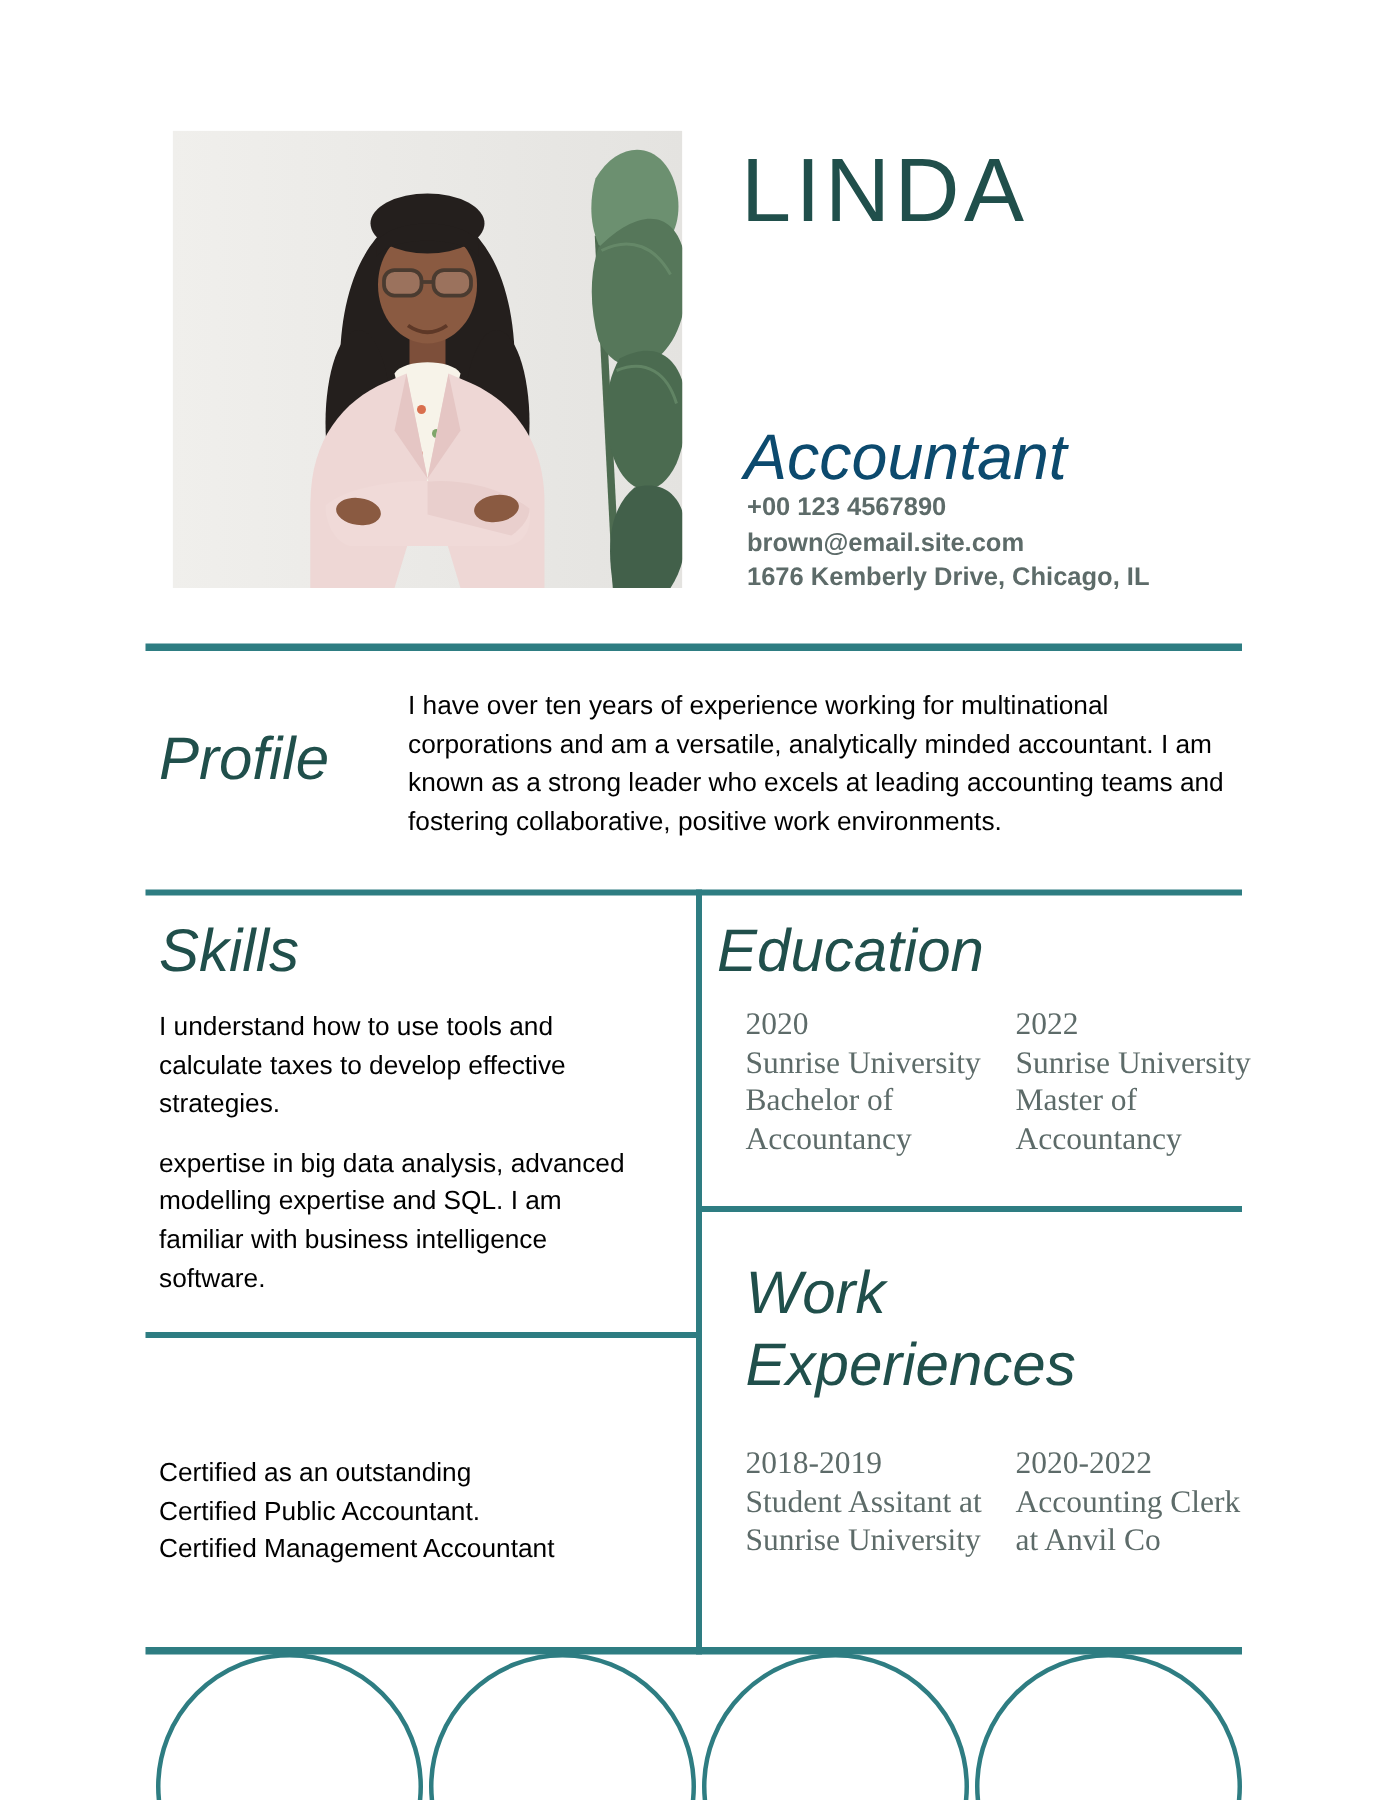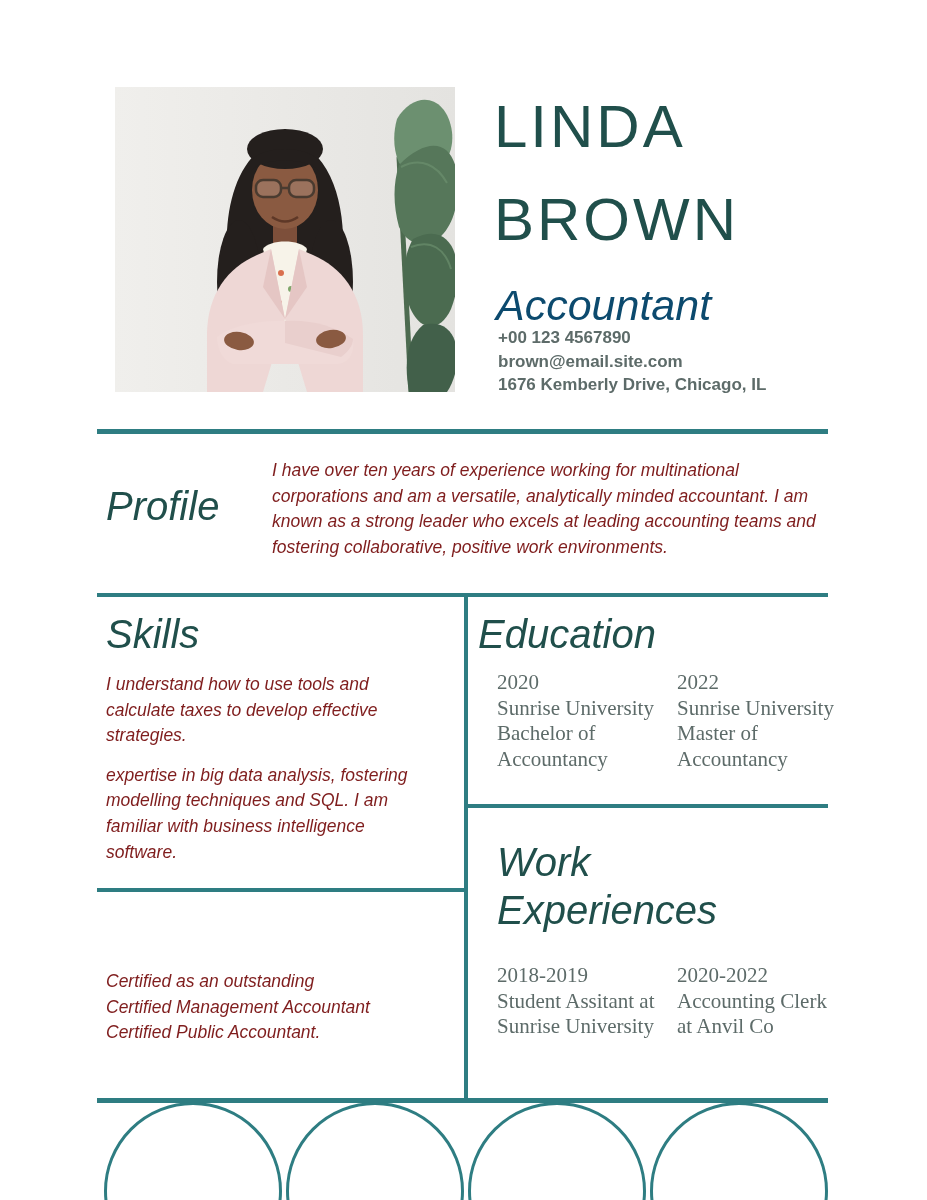--- a/index.html
+++ b/index.html
@@ -54,22 +54,21 @@
   }
   .h-profile{left:106px;top:482px;}
   .h-skills {left:106px;top:610px;}
   .h-edu    {left:478px;top:610px;}
   .h-cert   {left:106px;top:908px;}
   .h-work   {left:497px;top:838px;width:250px;}
   
   .body-text{
     position:absolute;
     font-size:17.5px;line-height:25.6px;
-    color:#7f1d1d;
-    font-style:italic;
+    color:#000000;
   }
   .t-profile{left:272px;top:458px;width:556px;}
   .t-skills {left:106px;top:672px;width:312px;}
   .t-skills .para + .para{margin-top:14px;}
   .t-cert   {left:106px;top:969px;width:330px;}
   
   .entries{
     position:absolute;display:flex;
     font-size:21px;line-height:25.6px;color:#5d6b69;font-family:Liberation Serif, serif;
   }
@@ -138,21 +137,20 @@
         <path d="M238,252 C220,238 192,232 170,234 L170,256 L226,270 C234,264 238,258 238,252 Z" fill="#e9cfcd"></path>
         <ellipse cx="216" cy="252" rx="15" ry="9" fill="#8a5a41" transform="rotate(-8 216 252)"></ellipse>
         <ellipse cx="124" cy="254" rx="15" ry="9" fill="#8a5a41" transform="rotate(8 124 254)"></ellipse>
         <path d="M92,305 L92,250 C92,240 96,232 102,250 L102,305 Z" fill="#eed7d5"></path>
       </g>
     </svg>
   </div>
 
   <div class="name">
     <div>LINDA</div>
-    <div>BROWN</div>
   </div>
   <div class="job-title">Accountant</div>
   <div class="contact">
     <div>+00 123 4567890</div>
     <div>brown@email.site.com</div>
     <div>1676 Kemberly Drive, Chicago, IL</div>
   </div>
 
   <div class="rule rule-top"></div>
   <div class="rule rule-mid"></div>
@@ -160,41 +158,41 @@
   <div class="rule rule-edu-bot"></div>
   <div class="rule rule-cert-top"></div>
   <div class="rule rule-bottom"></div>
 
   <div class="heading h-profile">Profile</div>
   <div class="body-text t-profile">I have over ten years of experience working for multinational corporations and am a versatile, analytically minded accountant. I am known as a strong leader who excels at leading accounting teams and fostering collaborative, positive work environments.</div>
 
   <div class="heading h-skills">Skills</div>
   <div class="body-text t-skills">
     <div class="para">I understand how to use tools and calculate taxes to develop effective strategies.</div>
-    <div class="para">expertise in big data analysis, fostering modelling techniques and SQL. I am familiar with business intelligence software.</div>
+    <div class="para">expertise in big data analysis, advanced modelling expertise and SQL. I am familiar with business intelligence software.</div>
   </div>
 
   <div class="heading h-edu">Education</div>
   <div class="entries e-edu">
     <div class="entry">
       <div>2020</div>
       <div>Sunrise University</div>
       <div>Bachelor of Accountancy</div>
     </div>
     <div class="entry">
       <div>2022</div>
       <div>Sunrise University</div>
       <div>Master of Accountancy</div>
     </div>
   </div>
 
   <div class="body-text t-cert">
     <div>Certified as an outstanding</div>
+    <div>Certified Public Accountant.</div>
     <div>Certified Management Accountant</div>
-    <div>Certified Public Accountant.</div>
   </div>
 
   <div class="heading h-work">Work Experiences</div>
   <div class="entries e-work">
     <div class="entry">
       <div>2018-2019</div>
       <div>Student Assitant at Sunrise University</div>
     </div>
     <div class="entry">
       <div>2020-2022</div>

